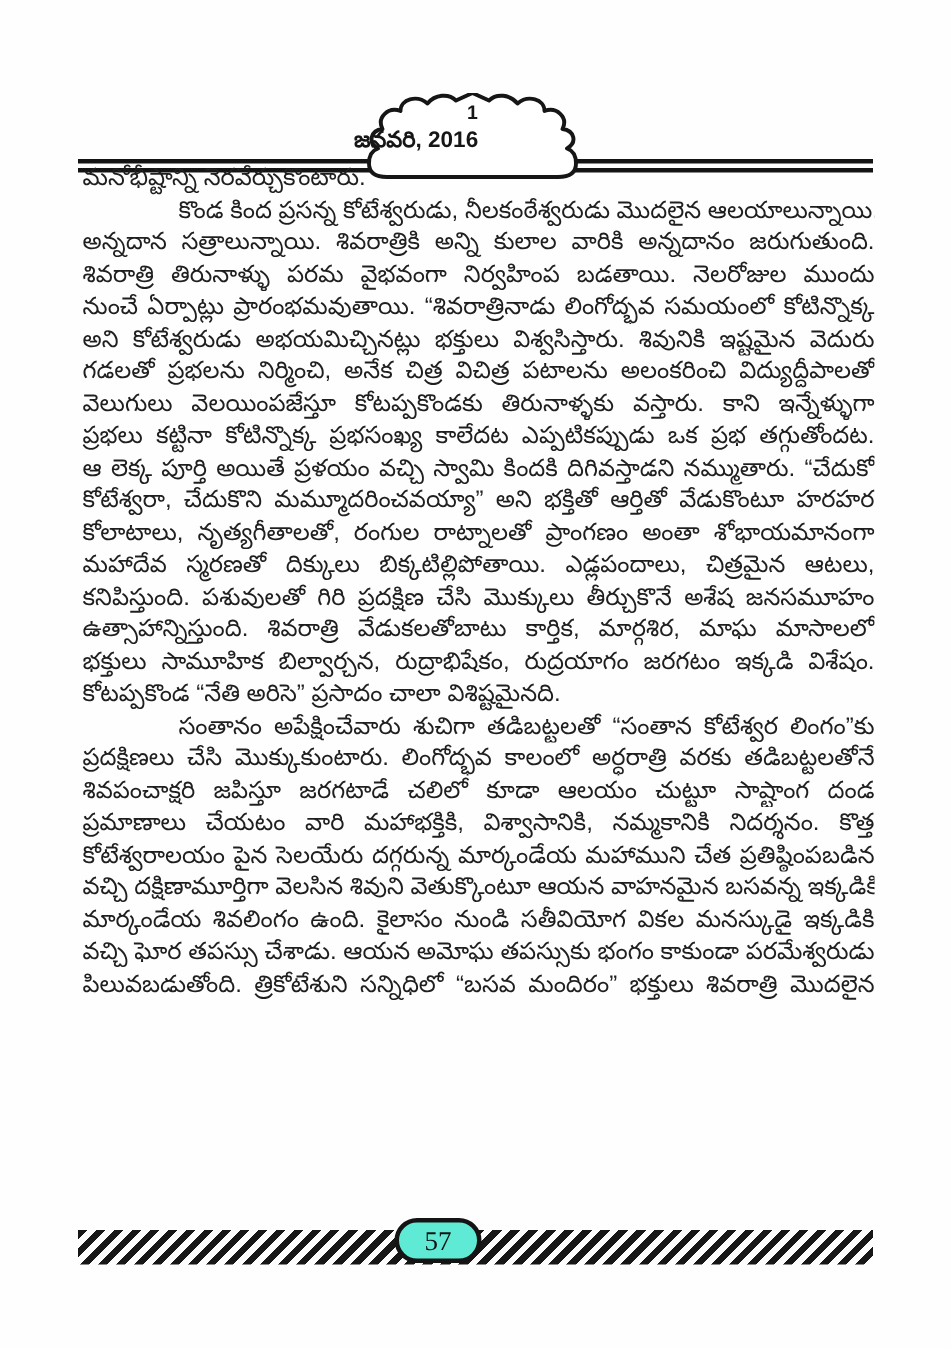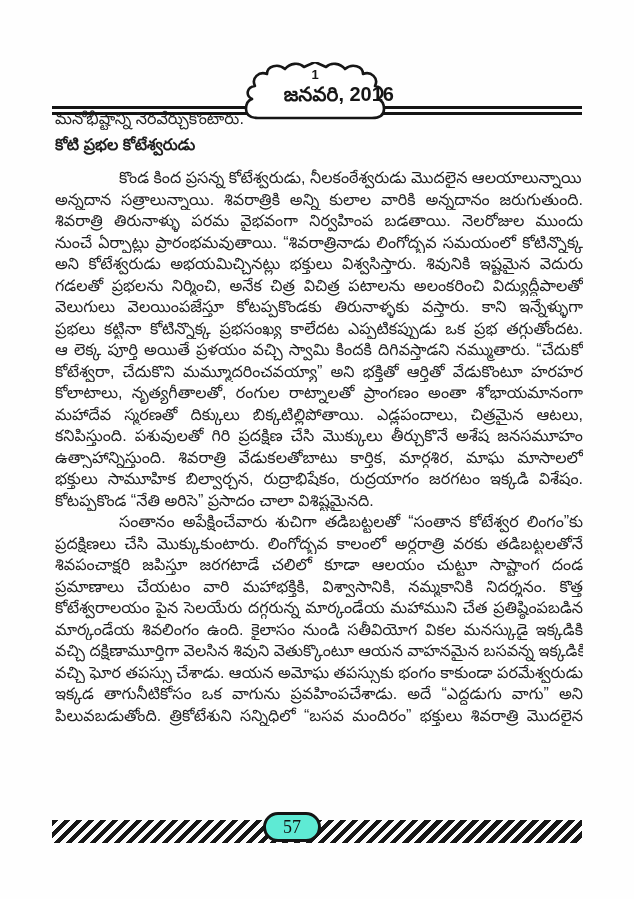--- a/index.html
+++ b/index.html
@@ -18,22 +18,22 @@
   .rule.r2{top:111.5px;}
   .issue-badge{
     position:absolute;left:236px;top:62px;width:158px;height:58px;
   }
   .issue-badge svg{position:absolute;left:0;top:0;}
   .issue-num{
     position:absolute;left:0;top:5px;width:158px;text-align:center;
     font-weight:bold;font-size:13px;line-height:15px;color:#161616;
   }
   .issue-date{
-    position:absolute;left:0;top:23px;width:158px;text-align:right;
-    font-weight:bold;font-size:20px;line-height:18px;color:#161616;
+    position:absolute;left:0;top:23px;width:158px;text-align:left;
+    font-weight:bold;font-size:15px;line-height:18px;color:#161616;
   }
   
   .content{
     position:absolute;left:55px;top:108px;width:528px;
     font-size:16px;line-height:21.5px;
   }
   .t-line{
     height:21.5px;overflow:hidden;
     text-align:justify;text-align-last:justify;
     white-space:nowrap;
@@ -88,21 +88,20 @@
                Q 148 56 136 56
                Z" fill="#ffffff" stroke="#161616" stroke-width="2.6" stroke-linejoin="round"></path>
     </svg>
     <div class="issue-num">1</div>
     <div class="issue-date">జనవరి, 2016</div>
   </div>
 
   <div class="content" id="content">
     <div class="t-line flush">మనోభీష్టాన్ని నెరవేర్చుకొంటారు.</div>
 
-  <div class="sec-heading h1">కోటి ప్రభల కోటేశ్వరుడు</div>
       <div class="t-line indent">కొండ కింద ప్రసన్న కోటేశ్వరుడు, నీలకంఠేశ్వరుడు మొదలైన ఆలయాలున్నాయి.</div>
       <div class="t-line">అన్నదాన సత్రాలున్నాయి. శివరాత్రికి అన్ని కులాల వారికి అన్నదానం జరుగుతుంది.</div>
       <div class="t-line">శివరాత్రి తిరునాళ్ళు పరమ వైభవంగా నిర్వహింప బడతాయి. నెలరోజుల ముందు</div>
       <div class="t-line">నుంచే ఏర్పాట్లు ప్రారంభమవుతాయి. “శివరాత్రినాడు లింగోద్భవ సమయంలో కోటిన్నొక్క</div>
       <div class="t-line">అని కోటేశ్వరుడు అభయమిచ్చినట్లు భక్తులు విశ్వసిస్తారు. శివునికి ఇష్టమైన వెదురు</div>
       <div class="t-line">గడలతో ప్రభలను నిర్మించి, అనేక చిత్ర విచిత్ర పటాలను అలంకరించి విద్యుద్దీపాలతో</div>
       <div class="t-line">వెలుగులు వెలయింపజేస్తూ కోటప్పకొండకు తిరునాళ్ళకు వస్తారు. కాని ఇన్నేళ్ళుగా</div>
       <div class="t-line">ప్రభలు కట్టినా కోటిన్నొక్క ప్రభసంఖ్య కాలేదట ఎప్పటికప్పుడు ఒక ప్రభ తగ్గుతోందట.</div>
       <div class="t-line">ఆ లెక్క పూర్తి అయితే ప్రళయం వచ్చి స్వామి కిందకి దిగివస్తాడని నమ్ముతారు. <b>“చేదుకో</b></div>
       <div class="t-line"><b>కోటేశ్వరా, చేదుకొని మమ్మూదరించవయ్యా”</b> అని భక్తితో ఆర్తితో వేడుకొంటూ హరహర</div>
@@ -110,24 +109,23 @@
       <div class="t-line">మహాదేవ స్మరణతో దిక్కులు బిక్కటిల్లిపోతాయి. ఎడ్లపందాలు, చిత్రమైన ఆటలు,</div>
       <div class="t-line">కనిపిస్తుంది. పశువులతో గిరి ప్రదక్షిణ చేసి మొక్కులు తీర్చుకొనే అశేష జనసమూహం</div>
       <div class="t-line">ఉత్సాహాన్నిస్తుంది. శివరాత్రి వేడుకలతోబాటు కార్తిక, మార్గశిర, మాఘ మాసాలలో</div>
       <div class="t-line">భక్తులు సామూహిక బిల్వార్చన, రుద్రాభిషేకం, రుద్రయాగం జరగటం ఇక్కడి విశేషం.</div>
       <div class="t-line flush">కోటప్పకొండ <b>“నేతి అరిసె”</b> ప్రసాదం చాలా విశిష్టమైనది.</div>
       <div class="t-line indent">సంతానం అపేక్షించేవారు శుచిగా తడిబట్టలతో <b>“సంతాన కోటేశ్వర లింగం”</b>కు</div>
       <div class="t-line">ప్రదక్షిణలు చేసి మొక్కుకుంటారు. లింగోద్భవ కాలంలో అర్ధరాత్రి వరకు తడిబట్టలతోనే</div>
       <div class="t-line">శివపంచాక్షరి జపిస్తూ జరగటాడే చలిలో కూడా ఆలయం చుట్టూ సాష్టాంగ దండ</div>
       <div class="t-line">ప్రమాణాలు చేయటం వారి మహాభక్తికి, విశ్వాసానికి, నమ్మకానికి నిదర్శనం. కొత్త</div>
       <div class="t-line">కోటేశ్వరాలయం పైన సెలయేరు దగ్గరున్న మార్కండేయ మహాముని చేత ప్రతిష్ఠింపబడిన</div>
+      <div class="t-line">వచ్చి దక్షిణామూర్తిగా వెలసిన శివుని వెతుక్కొంటూ ఆయన వాహనమైన బసవన్న ఇక్కడికి</div>
       <div class="t-line">మార్కండేయ శివలింగం ఉంది. కైలాసం నుండి సతీవియోగ వికల మనస్కుడై ఇక్కడికి</div>
-      <div class="t-line">వచ్చి దక్షిణామూర్తిగా వెలసిన శివుని వెతుక్కొంటూ ఆయన వాహనమైన బసవన్న ఇక్కడికి</div>
       <div class="t-line">వచ్చి ఘోర తపస్సు చేశాడు. ఆయన అమోఘ తపస్సుకు భంగం కాకుండా పరమేశ్వరుడు</div>
-      <div class="t-line">ఇక్కడ తాగునీటికోసం ఒక వాగును ప్రవహింపచేశాడు. అదే <b>“ఎద్దడుగు వాగు”</b> అని</div>
       <div class="t-line">పిలువబడుతోంది. త్రికోటేశుని సన్నిధిలో “బసవ మందిరం” భక్తులు శివరాత్రి మొదలైన</div>
     </div>
 
   <div class="hatch-bar"></div>
   <div class="page-num-badge">
     <span>57</span>
   </div>
 
 </div>
 

